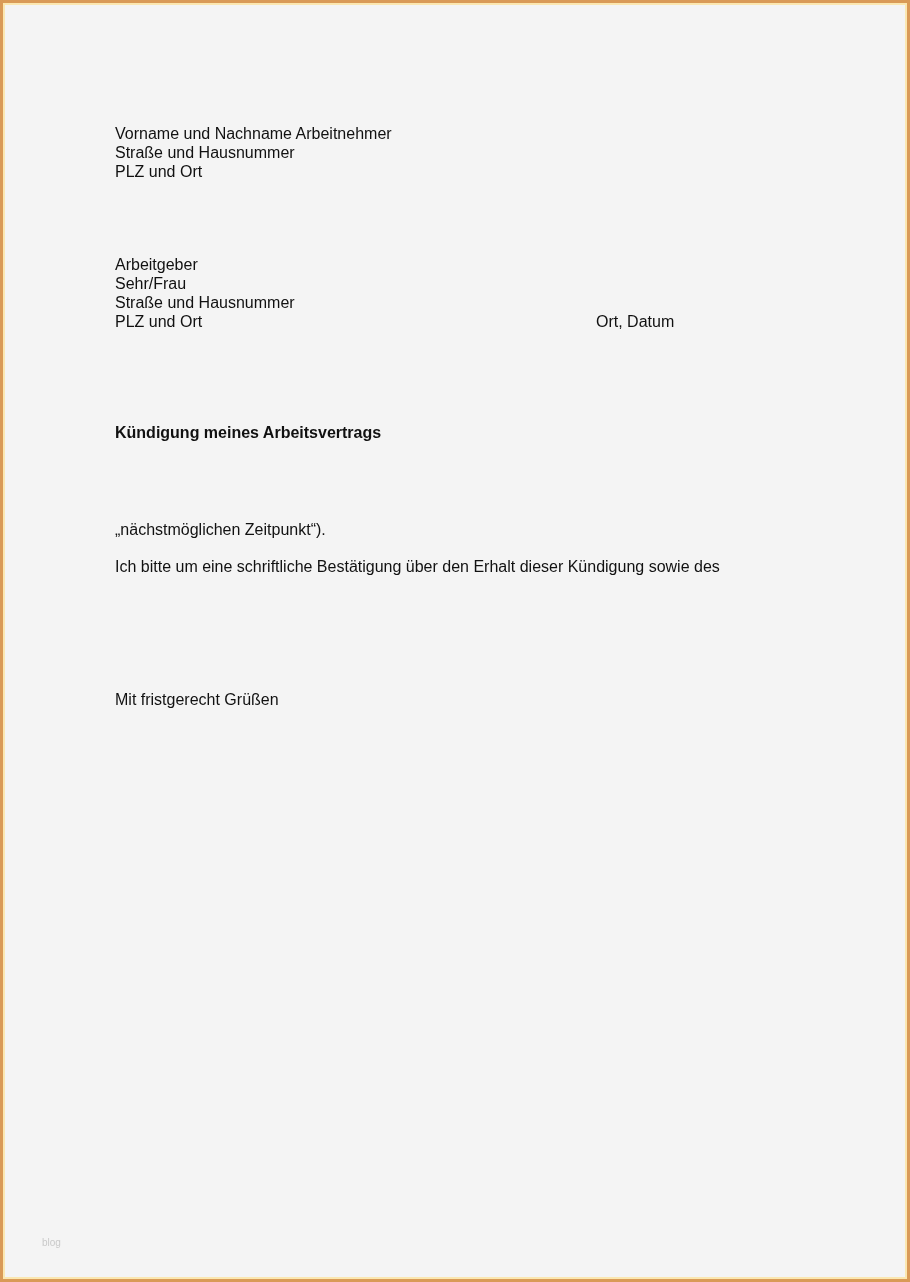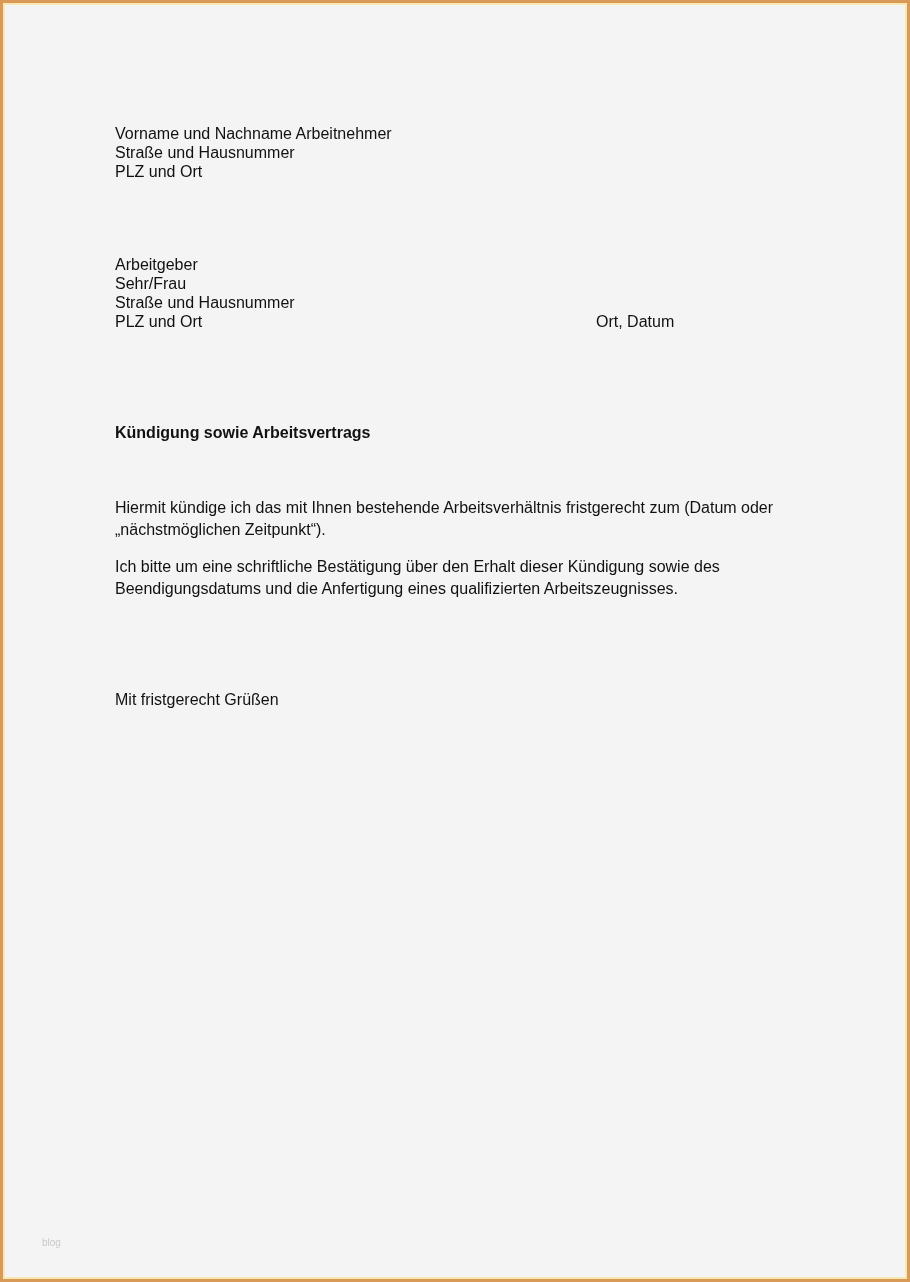--- a/index.html
+++ b/index.html
@@ -61,28 +61,26 @@
     <div class="line" style="top:113px">Vorname und Nachname Arbeitnehmer</div>
     <div class="line" style="top:132px">Straße und Hausnummer</div>
     <div class="line" style="top:151px">PLZ und Ort</div>
 
     <div class="line" style="top:244px">Arbeitgeber</div>
     <div class="line" style="top:263px">Sehr/Frau</div>
     <div class="line" style="top:282px">Straße und Hausnummer</div>
     <div class="line" style="top:301px">PLZ und Ort</div>
     <div class="line" style="top:301px; left:591px">Ort, Datum</div>
 
-    <div class="line bold" style="top:412px">Kündigung sowie Arbeitsvertrags</div>
+    <div class="line bold" style="top:412px">Kündigung meines Arbeitsvertrags</div>
 
 
-    <div class="line" style="top:487px">Hiermit kündige ich das mit Ihnen bestehende Arbeitsverhältnis fristgerecht zum (Datum oder</div>
     <div class="line" style="top:509px">„nächstmöglichen Zeitpunkt“).</div>
 
     <div class="line" style="top:546px">Ich bitte um eine schriftliche Bestätigung über den Erhalt dieser Kündigung sowie des</div>
-    <div class="line" style="top:568px">Beendigungsdatums und die Anfertigung eines qualifizierten Arbeitszeugnisses.</div>
 
 
     <div class="line" style="top:679px">Mit fristgerecht Grüßen</div>
 
 
     <div class="watermark">blog</div>
   </div>
 </div>
 
 </body></html>

